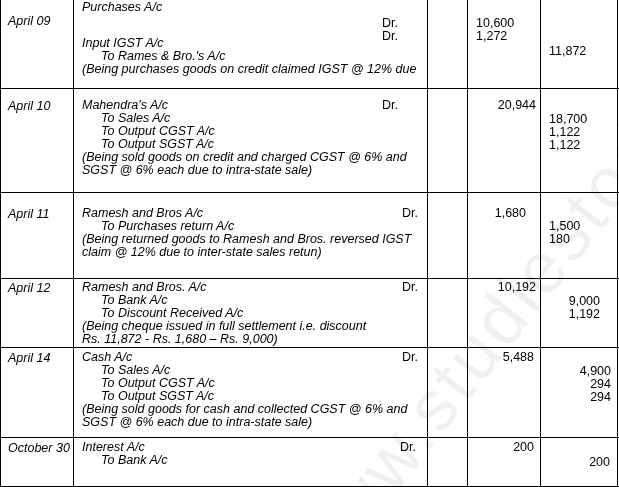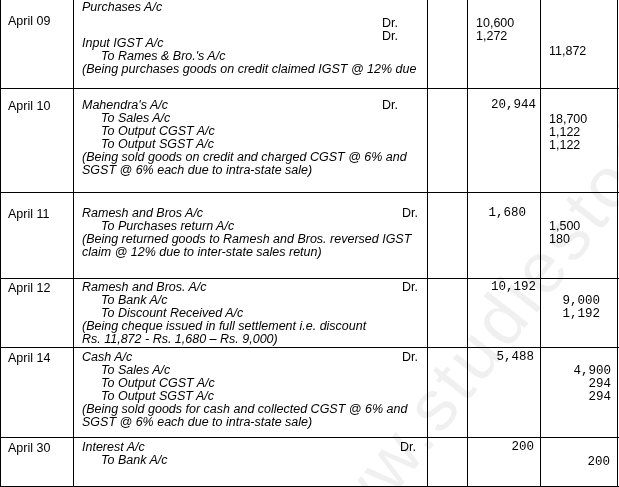--- a/index.html
+++ b/index.html
@@ -2,28 +2,28 @@
 <html><head>
   <meta charset="utf-8">
   <style>
     html, body { margin: 0; padding: 0; background: #ffffff; }
     body { width: 619px; height: 487px; position: relative; overflow: hidden;
            font-family: "Liberation Sans", sans-serif; font-size: 12.5px; color: #000; }
     .journal { position: absolute; left: 0; top: 0; width: 619px; height: 487px; }
     .vline { position: absolute; top: 0; width: 1px; height: 487px; background: #000; }
     .hline { position: absolute; left: 0; width: 619px; height: 1px; background: #000; }
     .row { position: absolute; left: 0; width: 619px; }
-    .date { position: absolute; left: 8px; }
+    .date { position: absolute; left: 8px; font-style: italic; }
     .part { position: absolute; left: 82px; width: 342px; line-height: 13px; font-style: italic; }
     .part .ln { display: block; white-space: nowrap; }
     .part .indent { padding-left: 19px; }
     .drlbl { position: absolute; line-height: 13px; }
     .amt { position: absolute; line-height: 13px; }
     .amt .ln { display: block; white-space: nowrap; }
-    .right { text-align: right; font-family: Liberation Mono, monospace; }
+    .right { text-align: right; }
     .watermark { position: absolute; left: 150px; top: 210px; transform: rotate(-52deg);
                  font-size: 72px; color: rgba(0,0,0,0.06); white-space: nowrap; letter-spacing: 4px;
                  pointer-events: none; font-family: "Liberation Sans", sans-serif; }
   </style>
 </head>
 <body>
 
 <div class="journal">
   <div class="watermark">www.studiestoday.com</div>
 
@@ -134,21 +134,21 @@
       <span class="ln">5,488</span>
     </div>
     <div class="amt right" style="left:545px;width:66px;top:18px">
       <span class="ln">4,900</span>
       <span class="ln">294</span>
       <span class="ln">294</span>
     </div>
   </div>
 
   <div class="row" style="top:437px;height:50px">
-    <div class="date" style="top:4px">April 30</div>
+    <div class="date" style="top:4px">October 30</div>
     <div class="part" style="top:4px">
       <span class="ln">Interest A/c</span>
       <span class="ln indent">To Bank A/c</span>
     </div>
     <div class="drlbl" style="left:400px;top:4px">Dr.</div>
     <div class="amt right" style="left:470px;width:64px;top:4px">
       <span class="ln">200</span>
     </div>
     <div class="amt right" style="left:545px;width:65px;top:19px">
       <span class="ln">200</span>

